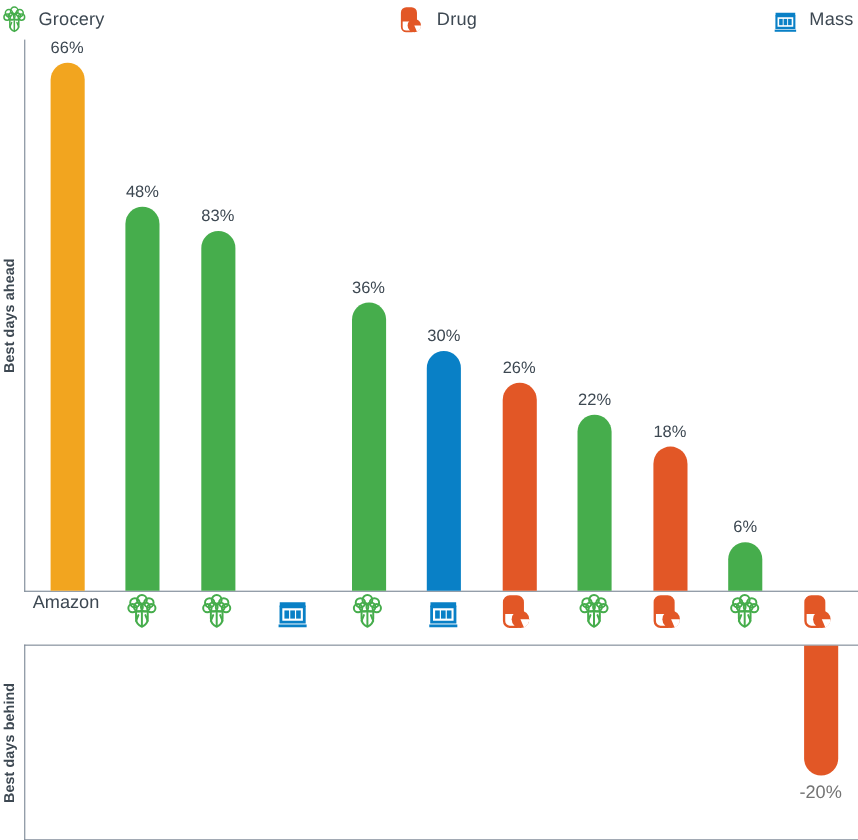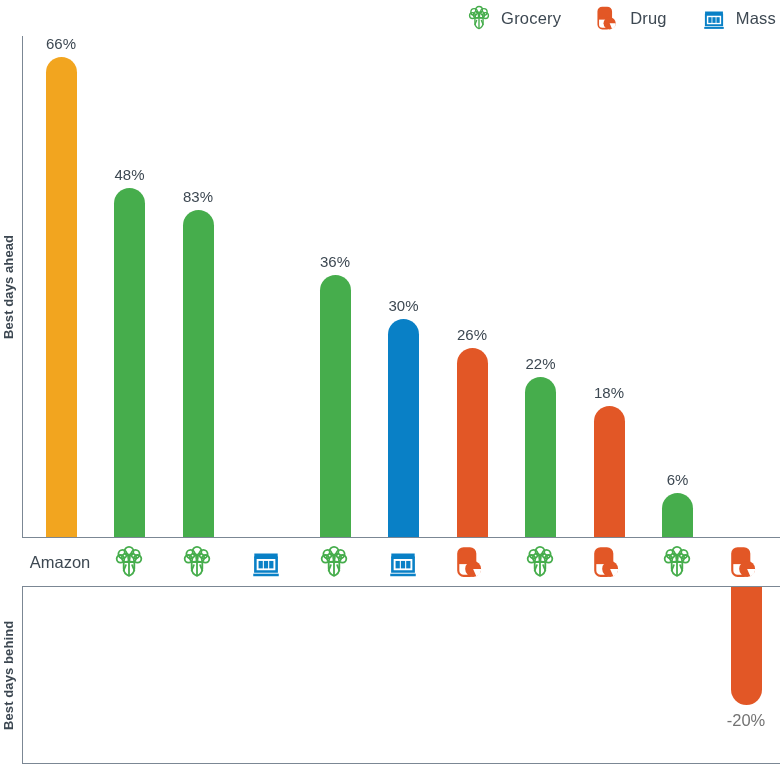--- a/index.html
+++ b/index.html
@@ -17,21 +17,21 @@
   }
 
   
   #legend {
     position: absolute;
     top: 0px;
     left: 0px;
     width: 780px;
     height: 36px;
     display: flex;
-    justify-content: flex-end;
+    justify-content: space-between;
     align-items: center;
     gap: 34px;
     padding-right: 4px;
     box-sizing: border-box;
   }
   .legend-item {
     display: flex;
     align-items: center;
     gap: 9px;
   }
@@ -153,21 +153,21 @@
     top: 539px;
     width: 758px;
     height: 46px;
   }
   .cat-slot {
     position: absolute;
     top: 0;
     width: 68px;
     height: 46px;
     display: flex;
-    align-items: center;
+    align-items: flex-start;
     justify-content: center;
   }
   .cat-text {
     font-size: 16.5px;
     color: #3d4852;
     white-space: nowrap;
   }
   .cat-icon {
     width: 34px;
     height: 34px;

